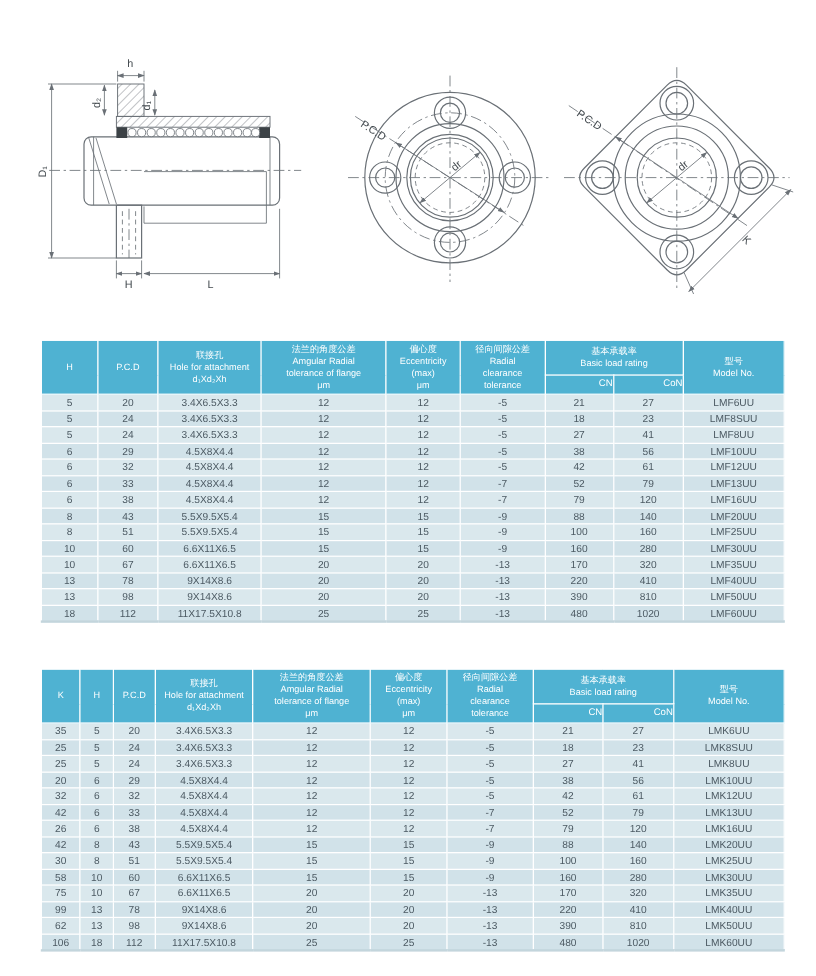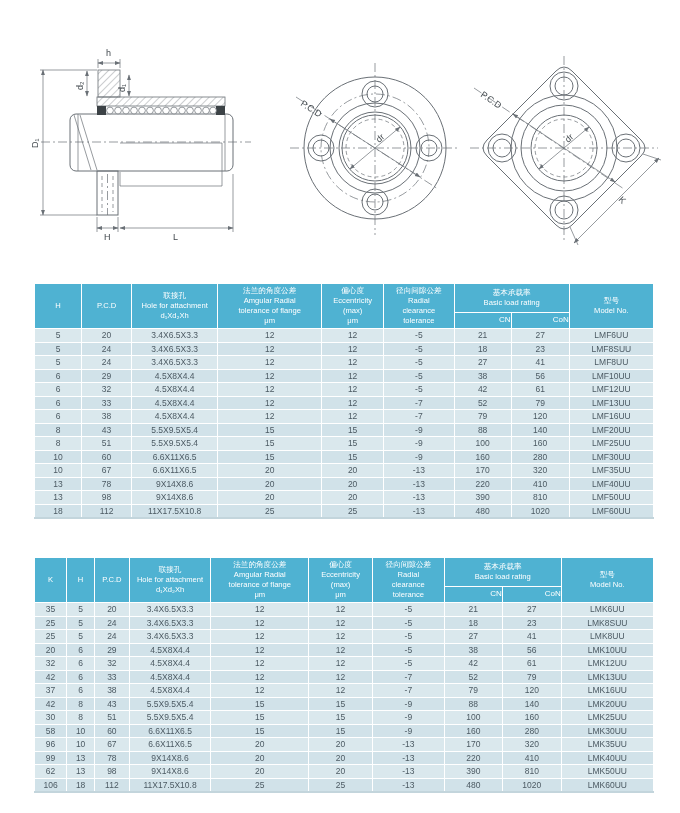--- a/index.html
+++ b/index.html
@@ -493,21 +493,21 @@
           <td>33</td>
           <td>4.5X8X4.4</td>
           <td>12</td>
           <td>12</td>
           <td>-7</td>
           <td>52</td>
           <td>79</td>
           <td>LMK13UU</td>
         </tr>
         <tr>
-          <td>37</td>
+          <td>26</td>
           <td>6</td>
           <td>38</td>
           <td>4.5X8X4.4</td>
           <td>12</td>
           <td>12</td>
           <td>-7</td>
           <td>79</td>
           <td>120</td>
           <td>LMK16UU</td>
         </tr>
@@ -541,21 +541,21 @@
           <td>60</td>
           <td>6.6X11X6.5</td>
           <td>15</td>
           <td>15</td>
           <td>-9</td>
           <td>160</td>
           <td>280</td>
           <td>LMK30UU</td>
         </tr>
         <tr>
-          <td>96</td>
+          <td>75</td>
           <td>10</td>
           <td>67</td>
           <td>6.6X11X6.5</td>
           <td>20</td>
           <td>20</td>
           <td>-13</td>
           <td>170</td>
           <td>320</td>
           <td>LMK35UU</td>
         </tr>

